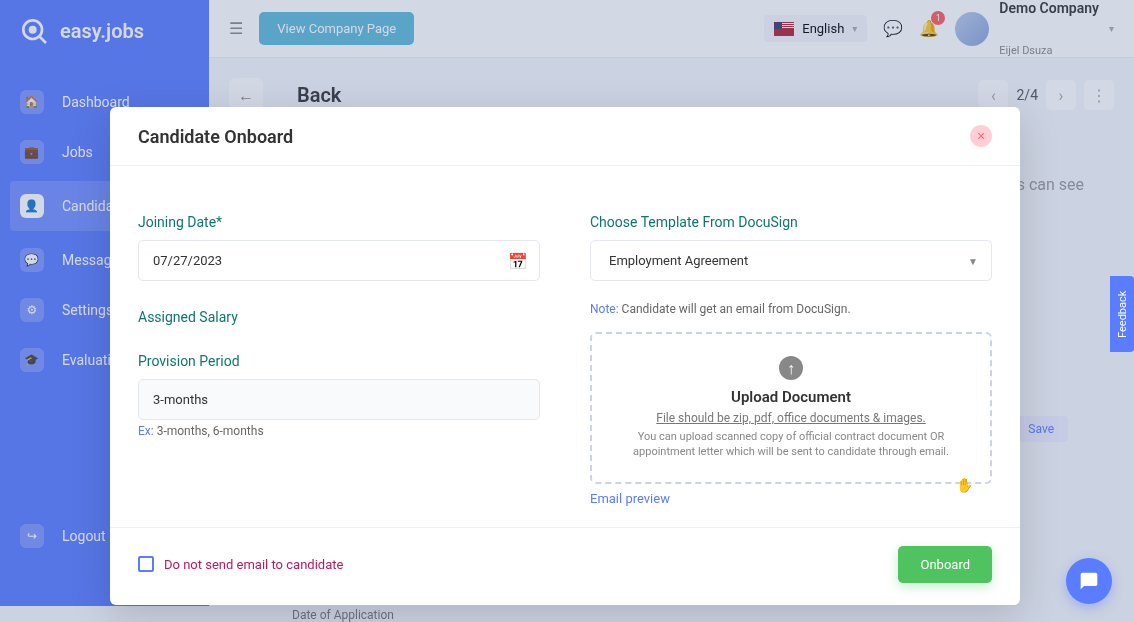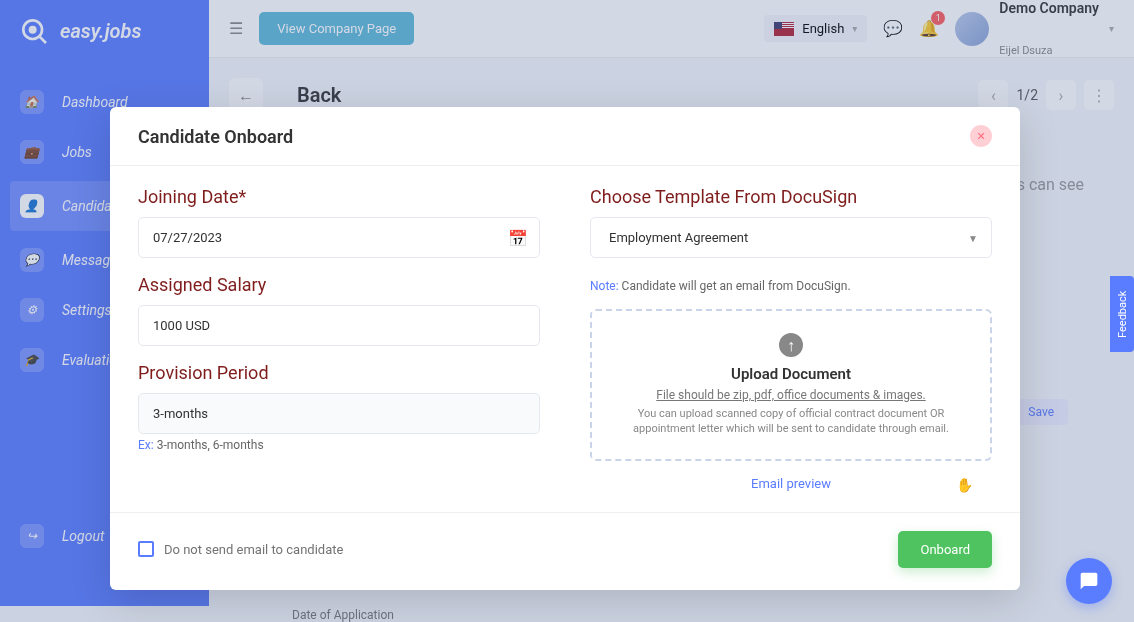--- a/index.html
+++ b/index.html
@@ -1,18 +1,18 @@
 <!DOCTYPE html>
 <html><head>
 <meta charset="utf-8">
 <style>
 * { margin: 0; padding: 0; box-sizing: border-box; font-family: -apple-system, BlinkMacSystemFont, 'Segoe UI', Roboto, sans-serif; }
 body { width: 1134px; height: 622px; overflow: hidden; position: relative; background: #f5f7fa; }
 
-.sidebar { position: absolute; left: 0; top: 0; width: 209px; height: 606px; background: #5a7cff; color: #fff; font-style: italic; }
+.sidebar { position: absolute; left: 0; top: 0; width: 209px; height: 606px; background: #5a7cff; color: #fff; }
 .logo-area { display: flex; align-items: center; padding: 15px 18px 20px; gap: 10px; }
 .logo-icon { width: 32px; height: 32px; color: #fff; }
 .logo-text { font-size: 20px; font-weight: 600; }
 .nav { padding: 10px 0; }
 .nav-item { display: flex; align-items: center; padding: 13px 20px; gap: 18px; cursor: pointer; font-size: 14px; }
 .nav-item.active { background: rgba(255,255,255,0.15); border-radius: 4px; margin: 4px 10px; padding: 13px 10px; }
 .nav-icon { width: 24px; height: 24px; background: rgba(255,255,255,0.2); border-radius: 6px; display: flex; align-items: center; justify-content: center; font-size: 12px; }
 .nav-item.active .nav-icon { background: #fff; color: #5a7cff; }
 .logout { position: absolute; bottom: 35px; left: 0; right: 0; }
 
@@ -40,51 +40,51 @@
 .pager-text { font-size: 14px; color: #555; }
 .more-btn { width: 30px; height: 30px; background: #fff; border-radius: 5px; display: flex; align-items: center; justify-content: center; color: #aaa; cursor: pointer; }
 
 .overlay { position: absolute; inset: 0; background: rgba(80,100,150,0.25); z-index: 10; }
 .modal { position: absolute; left: 110px; top: 107px; width: 910px; background: #fff; border-radius: 6px; z-index: 20; box-shadow: 0 10px 40px rgba(0,0,0,0.15); }
 .modal-header { display: flex; align-items: center; justify-content: space-between; padding: 18px 28px; border-bottom: 1px solid #eee; }
 .modal-title { font-size: 18px; font-weight: 600; color: #333; }
 .modal-close { width: 22px; height: 22px; background: #ffcfd6; border-radius: 50%; display: flex; align-items: center; justify-content: center; color: #ff6b7a; font-size: 11px; cursor: pointer; }
 .modal-body { display: flex; padding: 20px 28px 10px; gap: 50px; }
 .col { flex: 1; }
-.field-label { font-size: 18px; color: #7f1d1d; margin-bottom: 10px; display: block; }
+.field-label { font-size: 14px; color: #0f766e; margin-bottom: 10px; display: block; margin-top: 28px; }
 .input-wrap { position: relative; margin-bottom: 16px; border-radius: 19px; }
 .input { width: 100%; padding: 12px 14px; border: 1px solid #e5e8ef; border-radius: 5px; font-size: 13px; color: #333; background: #fff; }
 .input.filled { background: #f9fafb; }
 .cal-icon { position: absolute; right: 12px; top: 50%; transform: translateY(-50%); color: #5a7cff; }
 .select-wrap { position: relative; }
 .select { width: 100%; padding: 12px 18px; border: 1px solid #e5e8ef; border-radius: 5px; font-size: 13px; color: #333; background: #fff; appearance: none; }
 .chevron { position: absolute; right: 14px; top: 50%; transform: translateY(-50%); color: #888; font-size: 10px; pointer-events: none; }
 .note-line { font-size: 12px; margin-top: 21px; color: #666; }
 .note-line .note-label { color: #5a7cff; }
 .ex-line { font-size: 12px; color: #666; margin-top: 4px; }
 .ex-line .ex-label { color: #5a7cff; }
 .upload-box { border: 2px dashed #c9d4e8; border-radius: 6px; padding: 22px 18px; text-align: center; margin-top: 16px; }
 .upload-icon { width: 24px; height: 24px; background: #888; border-radius: 50%; display: inline-flex; align-items: center; justify-content: center; color: #fff; margin-bottom: 8px; }
 .upload-title { font-size: 15px; font-weight: 600; color: #333; margin-bottom: 5px; }
 .upload-sub { font-size: 12px; color: #777; margin-bottom: 4px; text-decoration: underline; }
 .upload-desc { font-size: 11px; color: #888; line-height: 1.4; }
-.email-preview { text-align: center; margin-top: 12px; }
+.email-preview { text-align: left; margin-top: 4px; }
 .email-preview a { color: #5a7cff; font-size: 13px; text-decoration: none; cursor: pointer; }
 .modal-footer { display: flex; align-items: center; padding: 18px 28px 22px; border-top: 1px solid #f0f0f0; margin-top: 10px; }
 .checkbox-wrap { display: flex; align-items: center; gap: 10px; cursor: pointer; }
 .checkbox { width: 16px; height: 16px; border: 2px solid #5a7cff; border-radius: 2px; }
-.checkbox-label { font-size: 13px; color: #737373; }
+.checkbox-label { font-size: 13px; color: #be185d; }
 .onboard-btn { margin-left: auto; background: #4ec35f; color: #fff; border: none; padding: 11px 22px; border-radius: 5px; font-size: 13px; cursor: pointer; box-shadow: 0 4px 12px rgba(78,195,95,0.3); }
 
 .bg-snippet { position: absolute; left: 470px; top: 520px; font-size: 12px; color: #777; }
 .bg-snippet .row { display: flex; gap: 14px; margin-bottom: 2px; align-items: center; }
 .bg-icon { width: 30px; height: 30px; display: flex; align-items: center; justify-content: center; color: #aaa; }
 .dot { width: 6px; height: 6px; background: #5a7cff; border-radius: 50%; display: inline-block; margin-right: 4px; }
 .link-text { color: #5a7cff; }
-.save-pill { position: absolute; right: 66px; top: 399px; background: #eef; color: #5a7cff; padding: 6px 14px; border-radius: 4px; font-size: 12px; }
+.save-pill { position: absolute; right: 66px; top: 416px; background: #eef; color: #5a7cff; padding: 6px 14px; border-radius: 4px; font-size: 12px; }
 .right-hint { position: absolute; right: 50px; top: 175px; font-size: 16px; color: #999; }
 
 .feedback-tab { position: absolute; right: 0; top: 276px; width: 24px; height: 76px; background: #5a7cff; color: #fff; border-radius: 4px 0 0 4px; writing-mode: vertical-rl; text-align: center; font-size: 11px; display: flex; align-items: center; justify-content: center; transform: rotate(180deg); cursor: pointer; z-index: 30; }
 .chat-bubble { position: absolute; right: 22px; bottom: 18px; width: 46px; height: 46px; background: #5a7cff; border-radius: 50%; display: flex; align-items: center; justify-content: center; color: #fff; cursor: pointer; z-index: 30; box-shadow: 0 4px 12px rgba(90,124,255,0.4); }
 .cursor-img { position: absolute; left: 956px; top: 477px; z-index: 50; font-size: 14px; color: #000; }
 </style>
 </head>
 <body>
 
 <div class="sidebar">
@@ -151,21 +151,21 @@
     </div>
   </div>
 </div>
 
 <div class="content-bg">
   <div class="back-row">
     <div class="back-btn">←</div>
     <span class="back-text">Back</span>
     <div class="pager">
       <div class="pager-btn">‹</div>
-      <span class="pager-text">1/2</span>
+      <span class="pager-text">2/4</span>
       <div class="pager-btn">›</div>
       <div class="more-btn">⋮</div>
     </div>
   </div>
 </div>
 
 <div class="right-hint">ers can see</div>
 <div class="save-pill">Save</div>
 
 <div class="bg-snippet" style="left:478px;">
@@ -199,23 +199,20 @@
     <span class="modal-close">✕</span>
   </div>
   <div class="modal-body">
     <div class="col">
       <label class="field-label">Joining Date*</label>
       <div class="input-wrap">
         <input class="input" value="07/27/2023" style="">
         <span class="cal-icon">📅</span>
       </div>
       <label class="field-label">Assigned Salary</label>
-      <div class="input-wrap">
-        <input class="input" value="1000 USD" style="">
-      </div>
       <label class="field-label">Provision Period</label>
       <div class="input-wrap" style="margin-bottom:4px">
         <input class="input filled" value="3-months" style="">
       </div>
       <div class="ex-line"><span class="ex-label">Ex:</span><span> 3-months, 6-months</span></div>
     </div>
     <div class="col">
       <label class="field-label">Choose Template From DocuSign</label>
       <div class="select-wrap">
         <div class="select">Employment Agreement</div>

